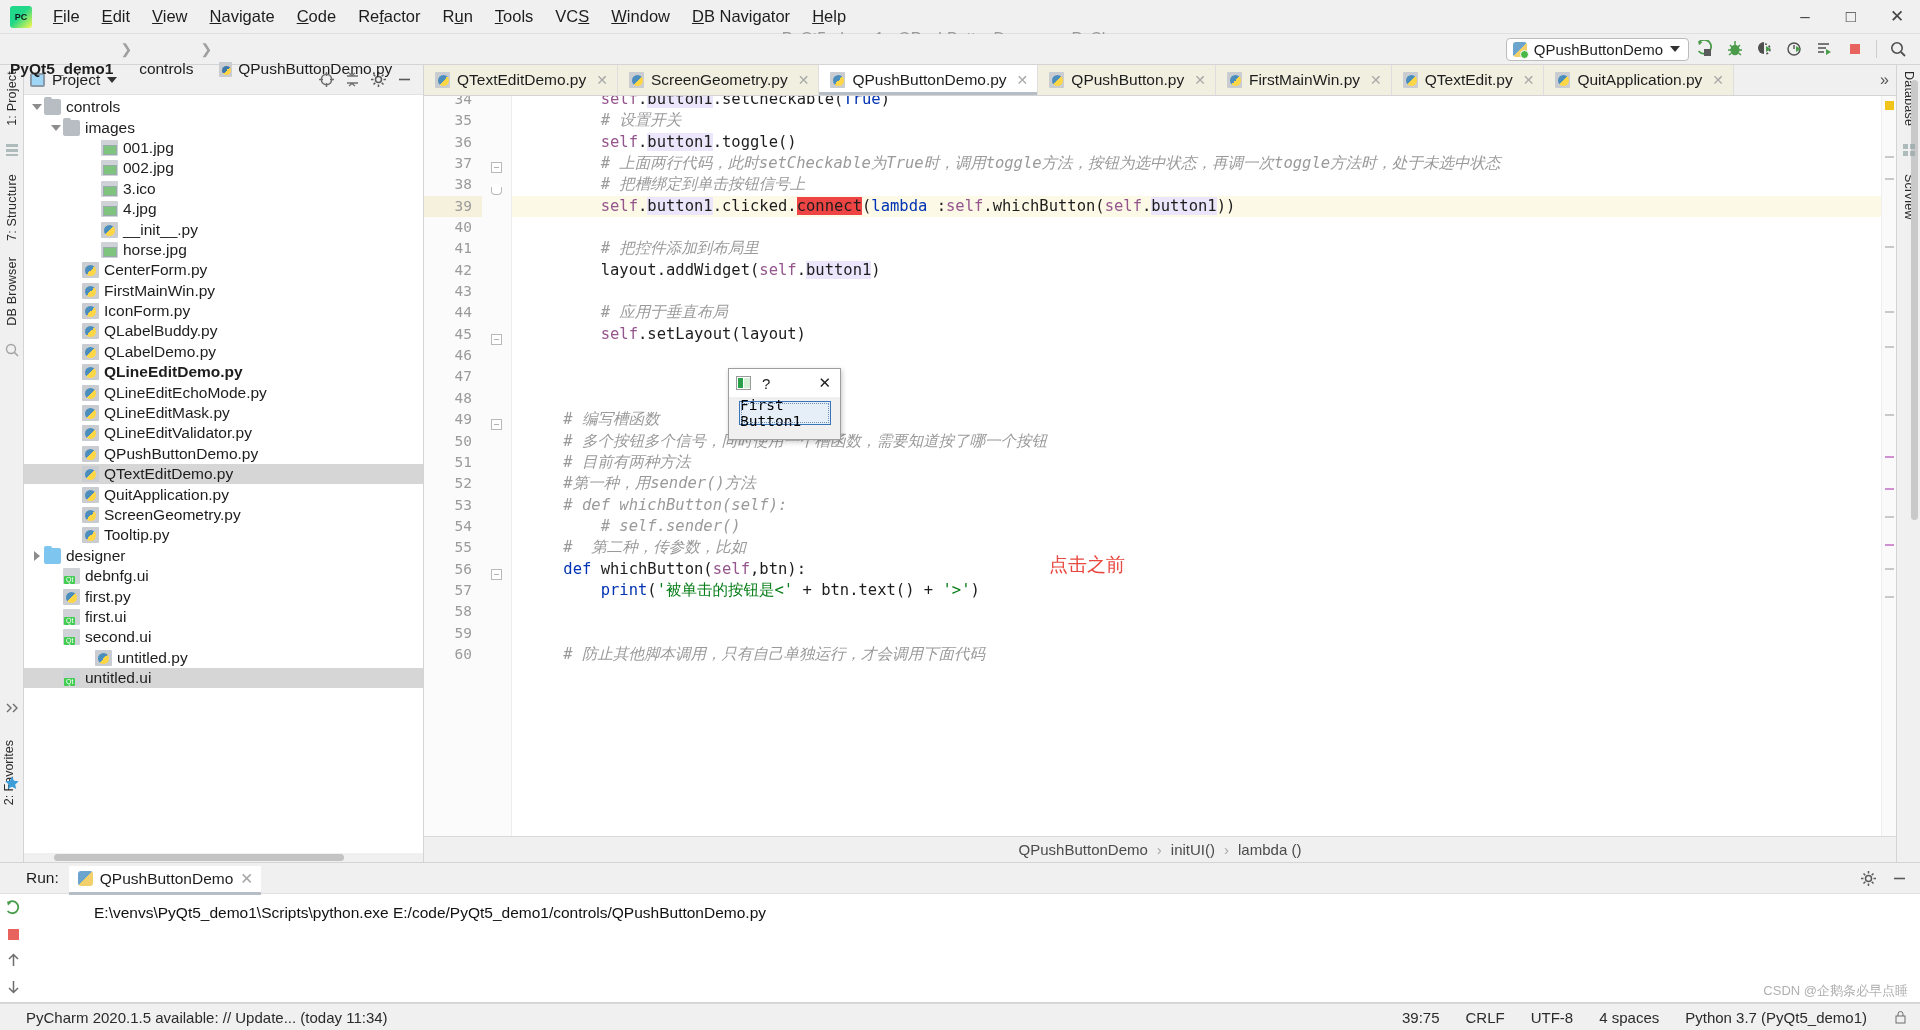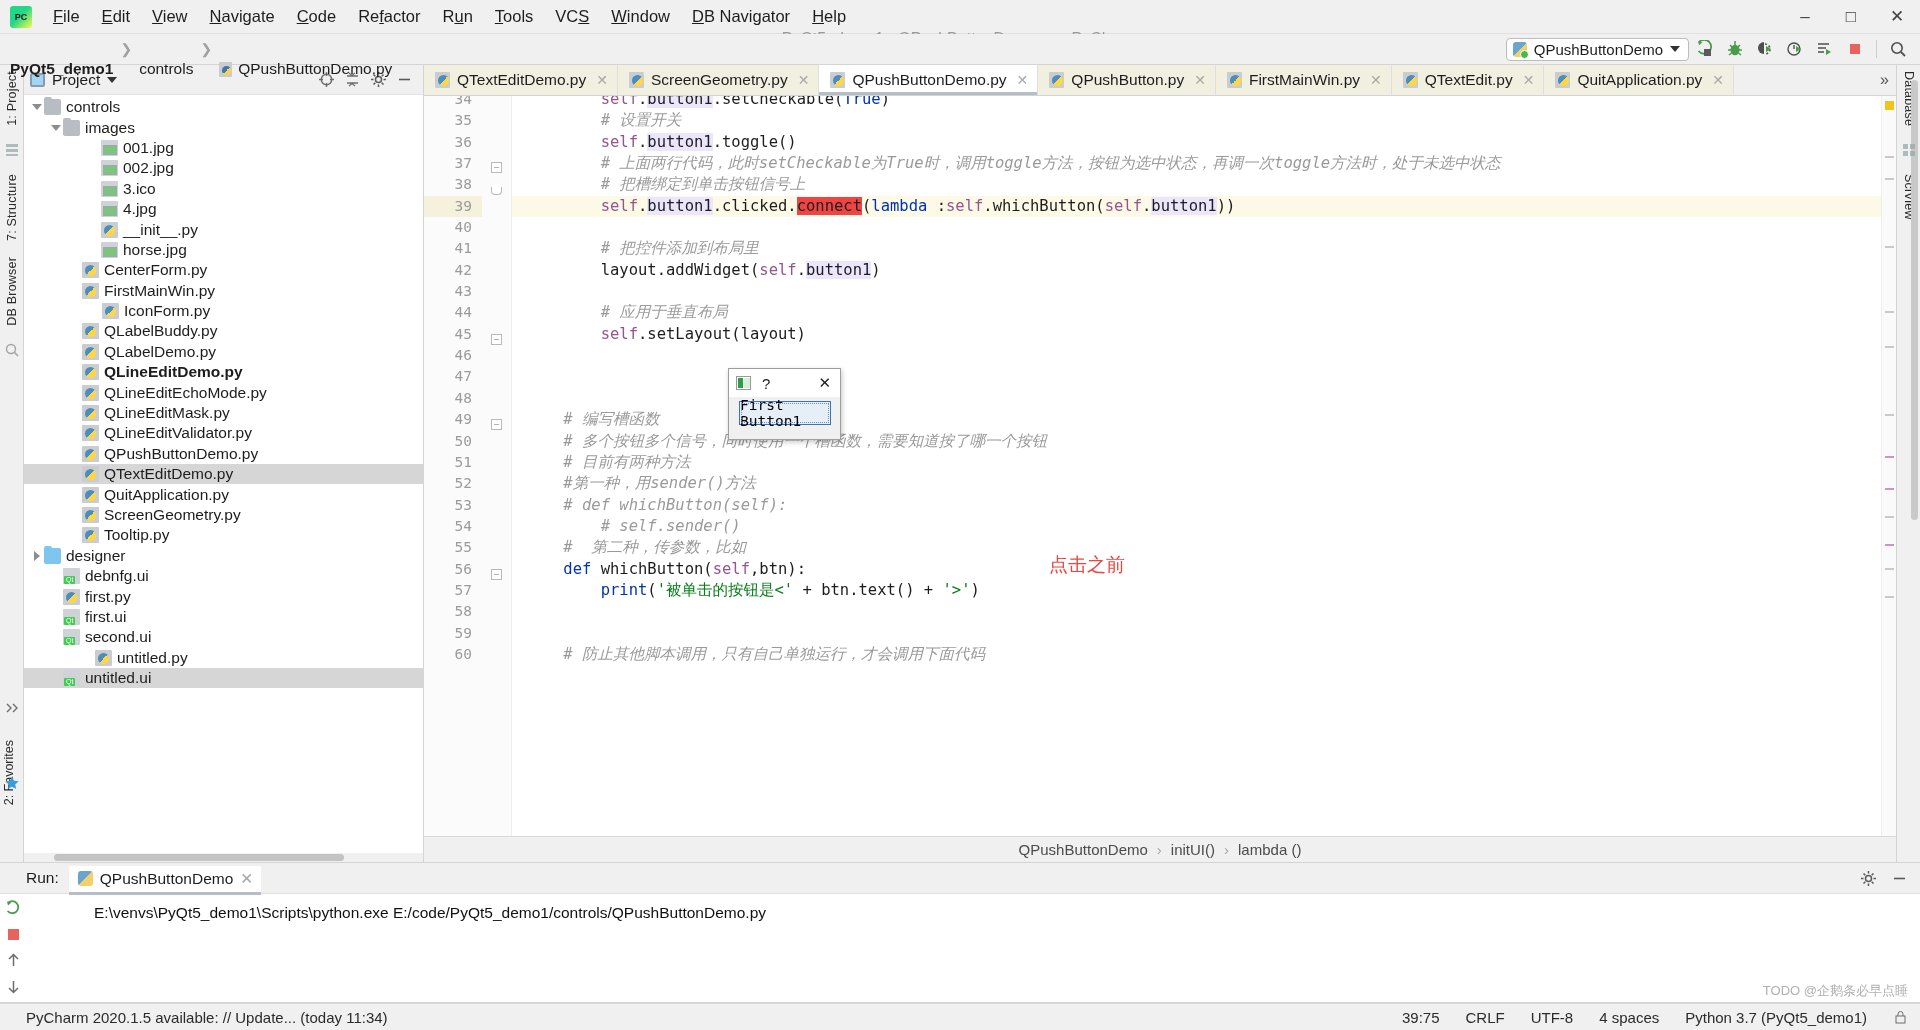--- a/index.html
+++ b/index.html
@@ -417,21 +417,21 @@
         <div class="row" style="padding-left: 44px;">
           <span class="tw"></span>
           <span class="ico py"></span>
           <span>CenterForm.py</span>
         </div>
         <div class="row" style="padding-left: 44px;">
           <span class="tw"></span>
           <span class="ico py"></span>
           <span>FirstMainWin.py</span>
         </div>
-        <div class="row" style="padding-left: 64px;">
+        <div class="row" style="padding-left: 44px;">
           <span class="tw"></span>
           <span class="ico py"></span>
           <span>IconForm.py</span>
         </div>
         <div class="row" style="padding-left: 44px;">
           <span class="tw"></span>
           <span class="ico py"></span>
           <span>QLabelBuddy.py</span>
         </div>
         <div class="row" style="padding-left: 44px;">
@@ -767,21 +767,21 @@
     <span>UTF-8</span>
     <span>4 spaces</span>
     <span>Python 3.7 (PyQt5_demo1)</span>
     <svg width="15" height="15" viewBox="0 0 15 15">
         <rect x="3" y="6" width="9" height="7" stroke="#6d6d6d" fill="none"></rect>
         <path d="M5 6V4a2.5 2.5 0 0 1 5 0v2" stroke="#6d6d6d" fill="none"></path>
       </svg>
   </span>
 </div>
 
-<div style="position:absolute;right:12px;bottom:30px;font-size:13px;color:#b0b0b0">TODO @企鹅条必早点睡</div>
+<div style="position:absolute;right:12px;bottom:30px;font-size:13px;color:#b0b0b0">CSDN @企鹅条必早点睡</div>
 
 <div style="position:absolute;left:2px;top:740px;writing-mode:vertical-rl;transform:rotate(180deg);font-size:12.5px;color:#2b2b2b;z-index:5">2: Favorites</div>
 <div style="position:absolute;left:4px;top:775px;width:16px;height:16px;z-index:5">
   <svg viewBox="0 0 16 16" width="16" height="16">
       <path d="M8 1.5l2 4.3 4.7.5-3.5 3.2 1 4.6L8 11.7 3.8 14.1l1-4.6L1.3 6.3 6 5.8z" fill="#3b9cd8"></path>
     </svg>
 </div>
 <div style="position:absolute;left:4px;top:700px;width:16px;height:16px;z-index:5">
   <svg viewBox="0 0 16 16" width="16" height="16">
       <path d="M3 4l4 4-4 4 M9 4l4 4-4 4" stroke="#6d6d6d" stroke-width="1.4" fill="none"></path>

